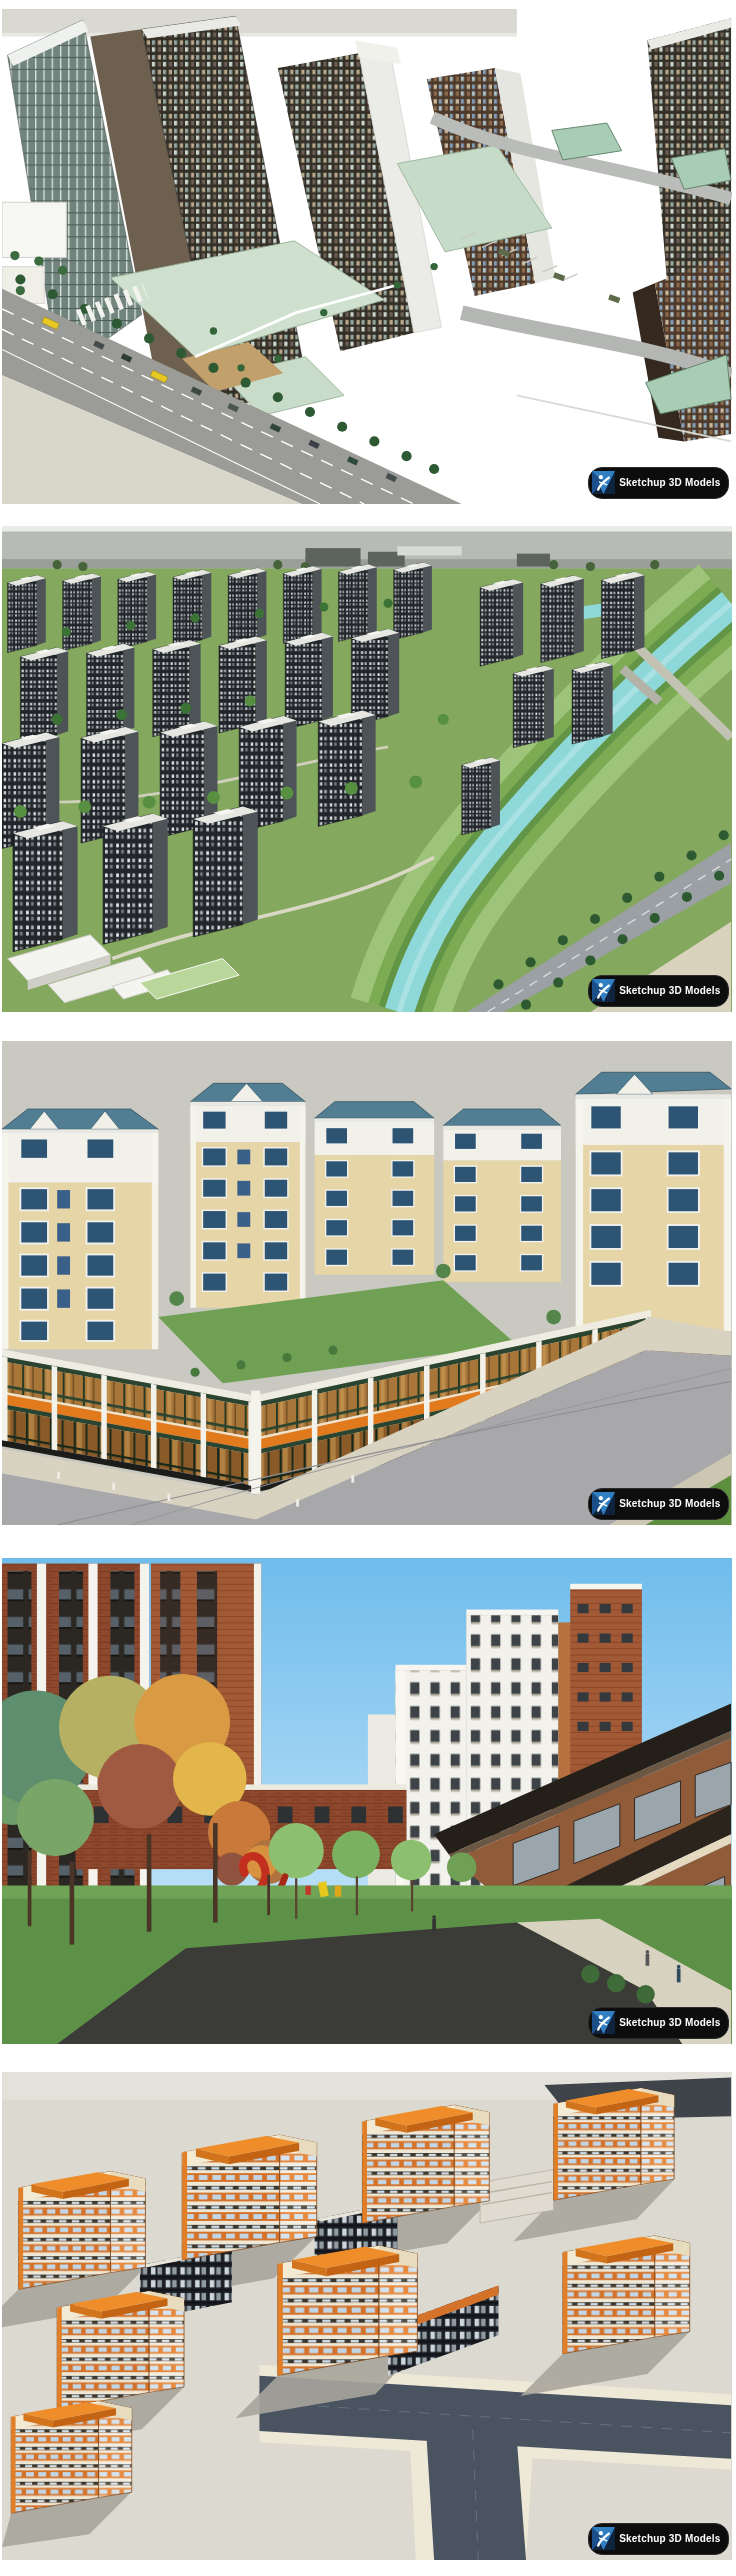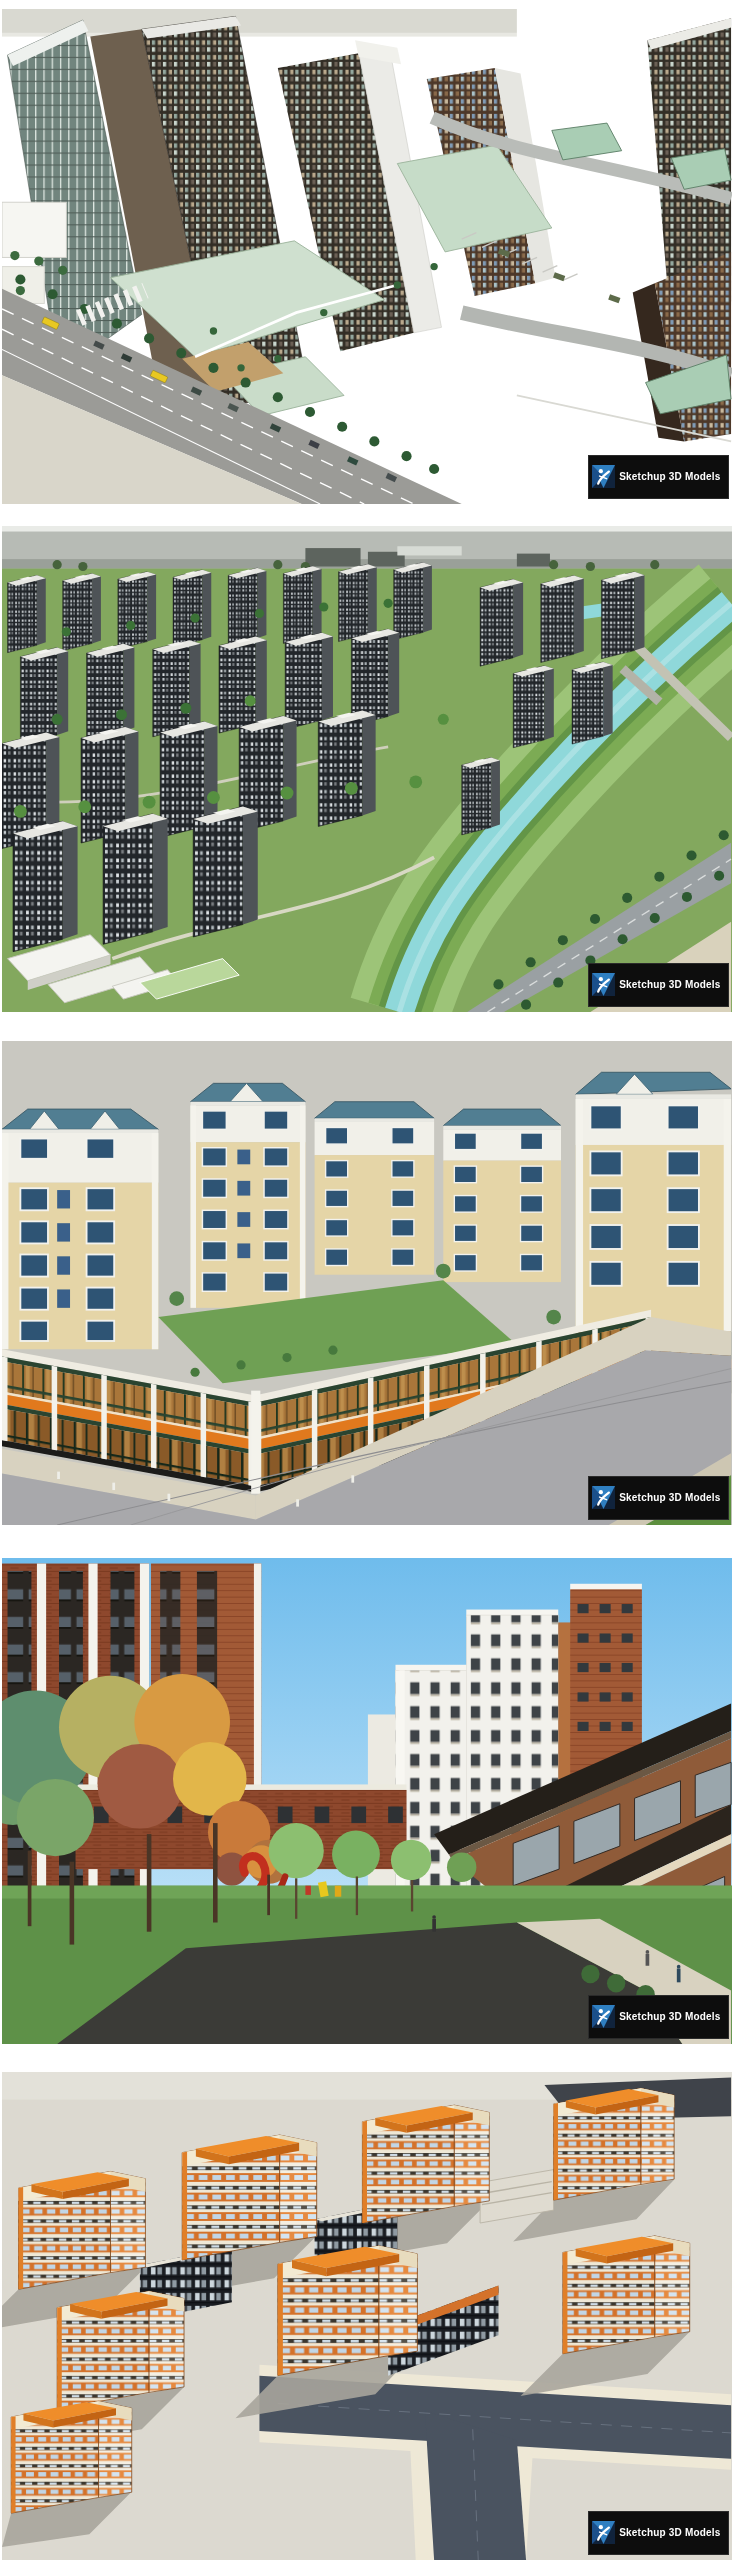--- a/index.html
+++ b/index.html
@@ -5,21 +5,21 @@
   html,body{margin:0;padding:0}
   body{width:736px;height:2576px;background:#ffffff;position:relative;font-family:"Liberation Sans",sans-serif}
   .stage{position:absolute;inset:0;width:736px;height:2576px;background:#ffffff}
   .render{position:absolute;left:1.8px;width:730px;overflow:hidden}
   .render svg{display:block;width:100%;height:100%}
   #render-1{top:9.2px;height:495px}
   #render-2{top:526px;height:486px}
   #render-3{top:1041px;height:484px}
   #render-4{top:1558px;height:486px}
   #render-5{top:2072px;height:488px}
-  .watermark{position:absolute;right:2.8px;bottom:5.5px;display:flex;align-items:center;gap:4.6px;background:#0d0d0d;border:0.9px solid #2b2b2b;border-radius:0;padding:1.8px 7.4px 1.8px 2.8px;height:44px;box-sizing:border-box}
+  .watermark{position:absolute;right:2.8px;bottom:5.5px;display:flex;align-items:center;gap:4.6px;background:#0d0d0d;border:0.9px solid #2b2b2b;border-radius:14px;padding:1.8px 7.4px 1.8px 2.8px;height:32px;box-sizing:border-box}
   .wm-text{color:#ffffff;font-size:10px;font-weight:bold;letter-spacing:0.2px;white-space:nowrap}
   .wm-logo{width:23px;height:23px;display:block;flex:0 0 auto}
 </style>
 </head>
 <body>
 
 <div class="stage">
 
   <figure class="render" id="render-1" style="margin:0">
     <svg viewBox="0 0 794 538" preserveAspectRatio="none">

